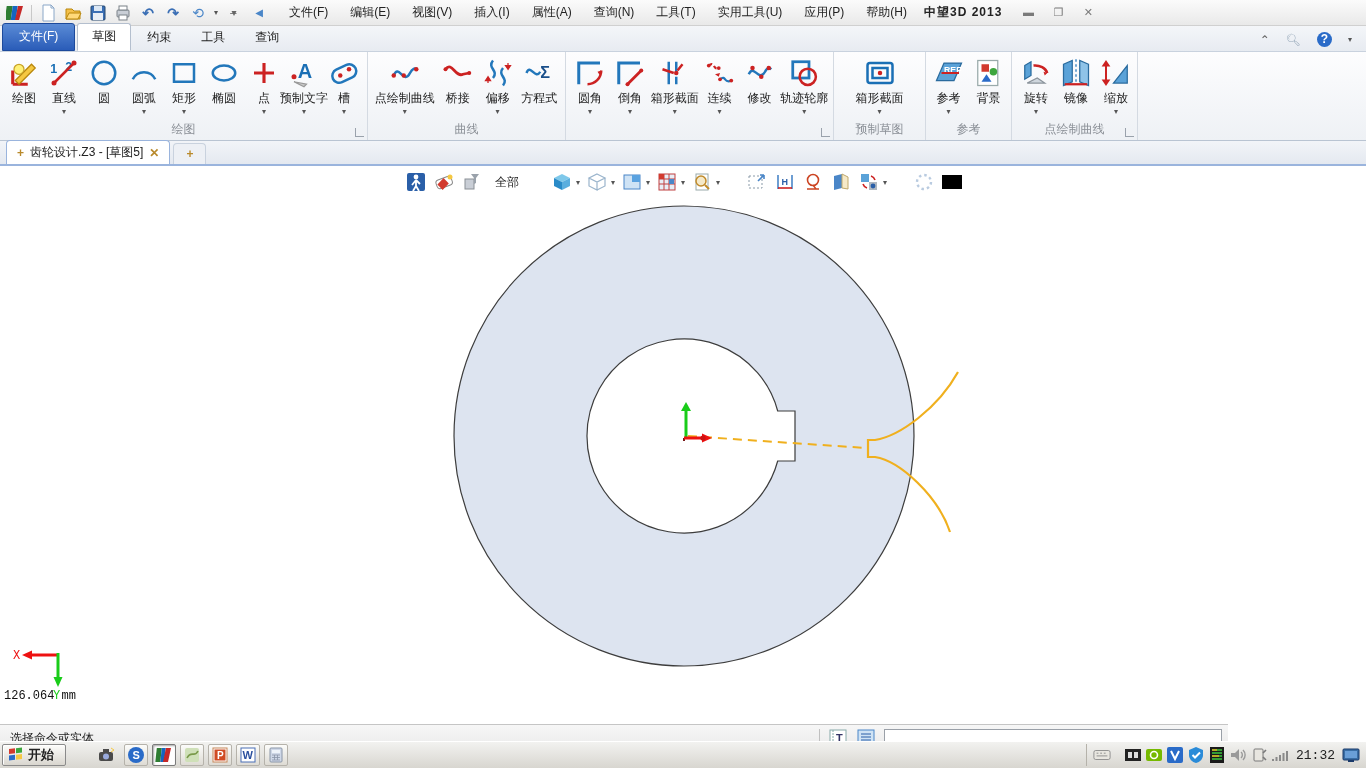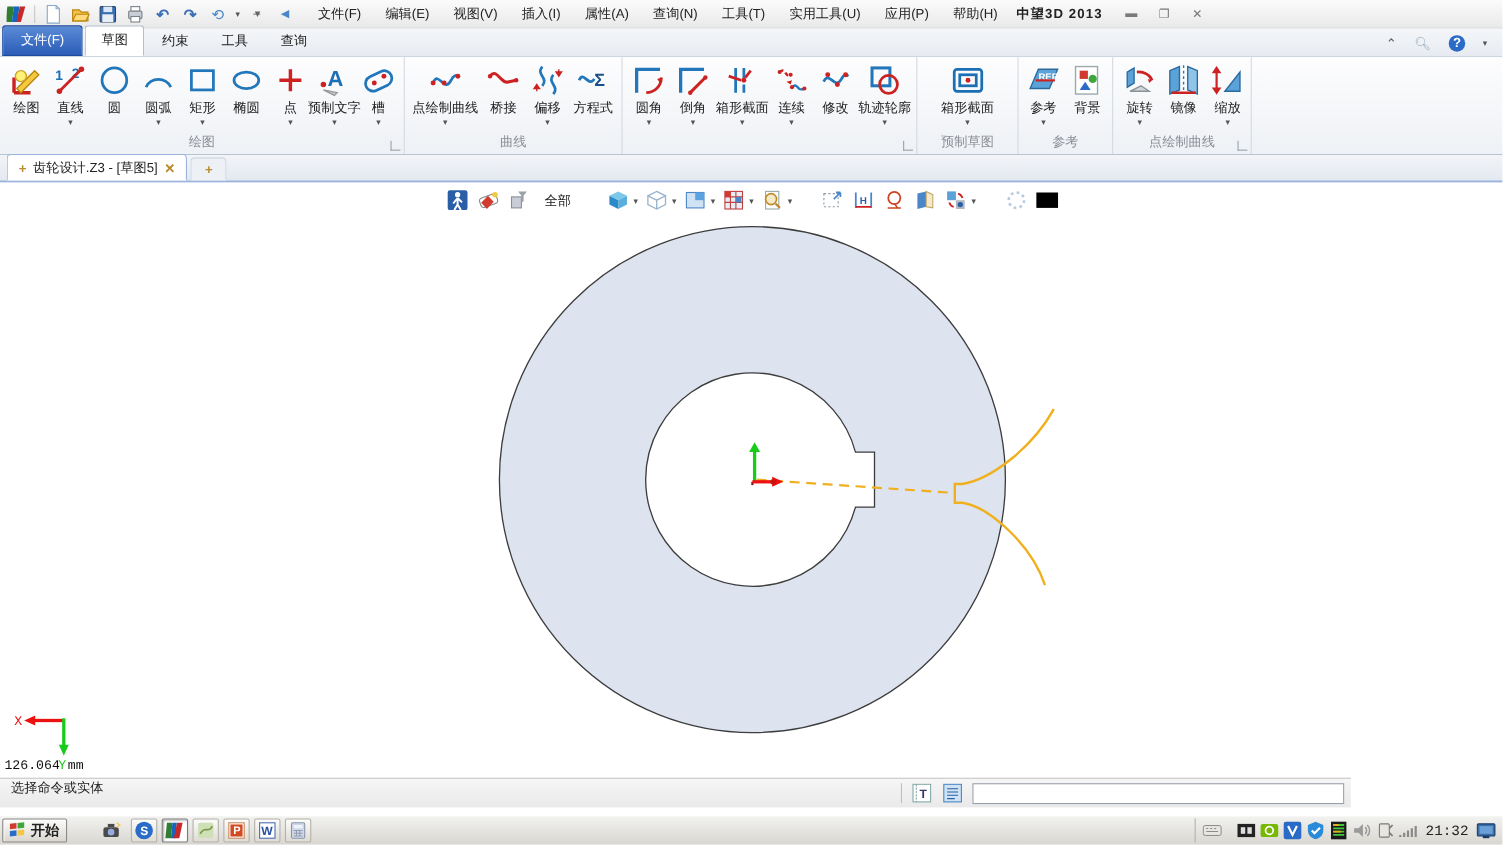--- a/index.html
+++ b/index.html
@@ -65,35 +65,35 @@
 
   
   #viewbar { left:405px; top:170px; height:24px; display:flex; align-items:center; gap:6px; }
   .vicon { width:22px; height:22px; display:flex; align-items:center; justify-content:center; cursor:default; }
   .vicon svg { width:20px; height:20px; }
   .vdrop { font-size:8px; color:#555; margin-left:-3px; cursor:default; }
   .vgap { width:14px; }
   .alllbl { padding:0 6px; cursor:default; }
 
   
-  #statusbar { left:0; top:707px; width:1228px; height:27px;
+  #statusbar { left:0; top:724px; width:1228px; height:27px;
     background:linear-gradient(#f6f6f6,#e9e9e9); border-top:1px solid #c5c5c5;
-    display:flex; }
+    display:flex; align-items:center; }
   .stmsg { padding-left:10px; }
   .stright { margin-left:auto; display:flex; align-items:center; gap:8px; padding-right:6px; }
   .stsep { width:1px; height:18px; background:#c0c0c0; }
   .sticon { width:20px; height:18px; display:flex; align-items:center; justify-content:center; cursor:default; }
   .stinput { width:338px; height:19px; border:1px solid #9aa0a8; background:#fff; font-size:12px; padding:0 4px; }
 
   
   #taskbar { left:0; top:741px; width:1366px; height:27px;
     background:linear-gradient(#f2f2f0,#d8d6d0); border-top:1px solid #fff;
     display:flex; align-items:center; }
   .startbtn { display:flex; align-items:center; gap:4px; height:22px; margin-left:2px;
-    padding:0 6px 0 5px; background:linear-gradient(#fdfdfb,#d9d6cf);
+    padding:0 11px 0 5px; background:linear-gradient(#fdfdfb,#d9d6cf);
     border:1px solid #8a8a8a; border-radius:2px; box-shadow:1px 1px 0 #fff inset; cursor:default; }
   .startbtn b { font-size:13px; }
   .tkicon { width:24px; height:22px; display:flex; align-items:center; justify-content:center;
     border:1px solid #b5b2aa; background:linear-gradient(#fcfcfa,#dedbd4); margin-left:4px;
     border-radius:2px; cursor:default; }
   .tkicon.pressed { background:#fff; border-color:#7a7a7a; box-shadow:inset 1px 1px 2px #aaa; }
   .tkicon svg { width:18px; height:18px; }
   .camicon { margin-left:28px; width:26px; height:22px; display:flex; align-items:center; justify-content:center; cursor:default; }
   .tray { margin-left:auto; display:flex; align-items:center; gap:3px; padding:0 6px;
     border-left:1px solid #b5b2aa; height:22px; }

